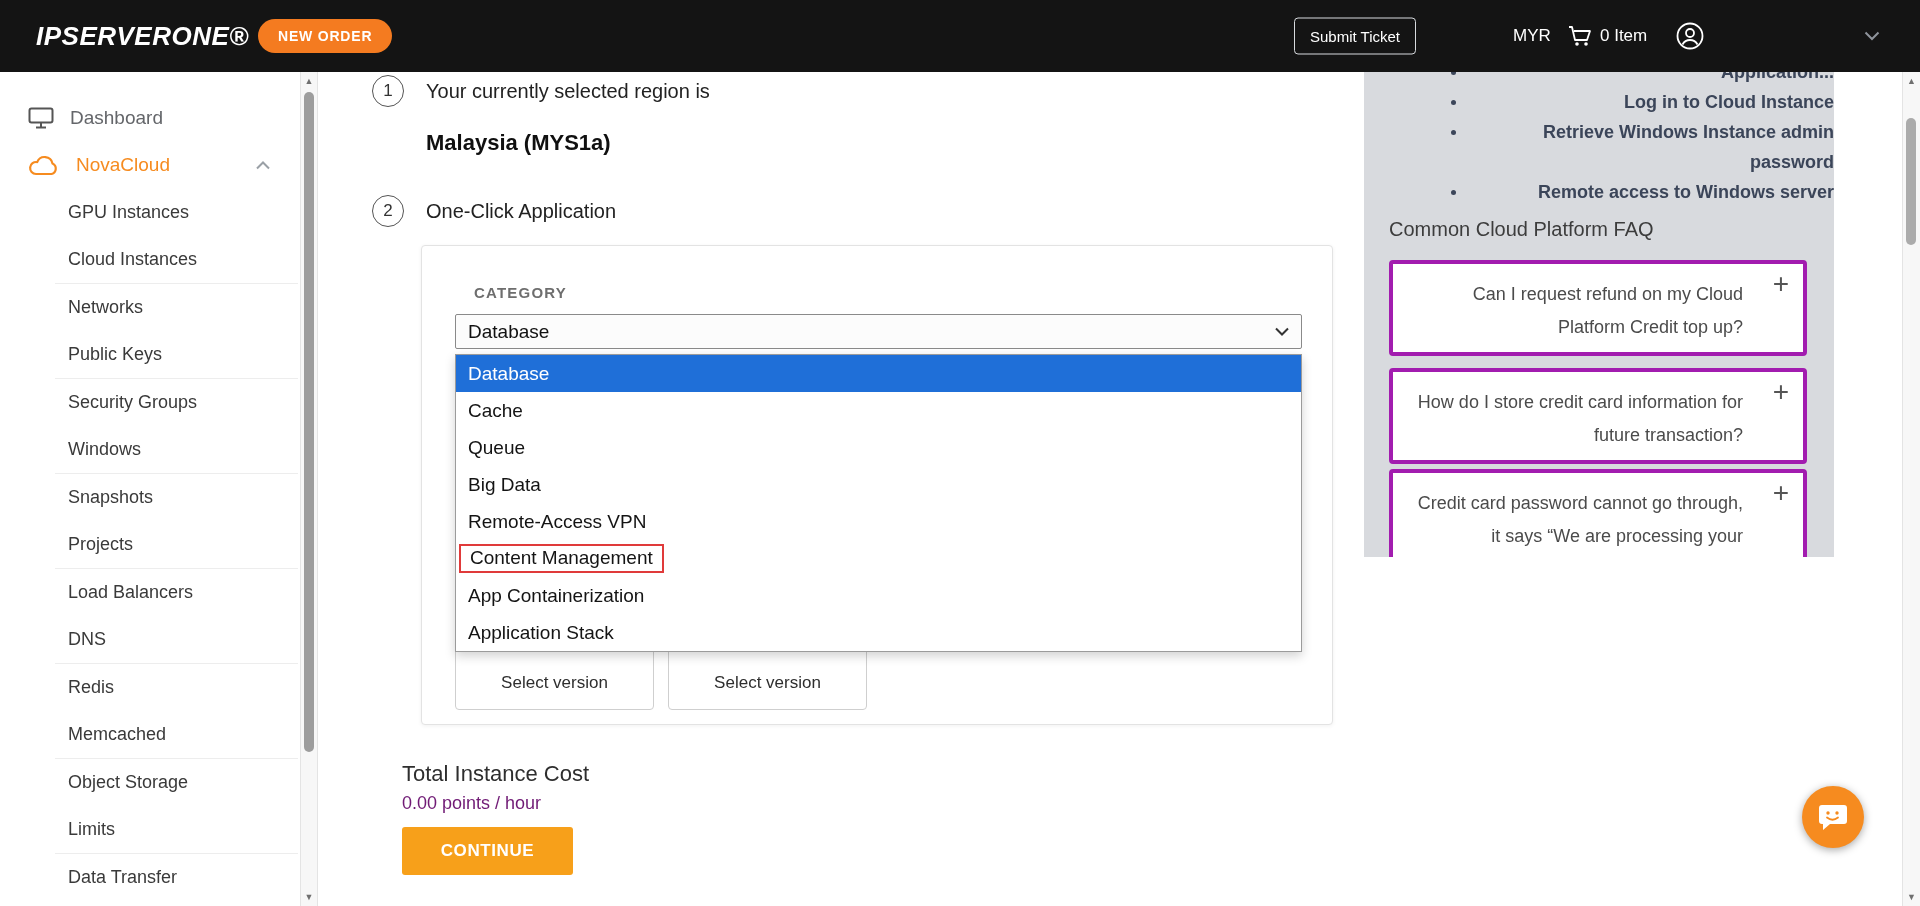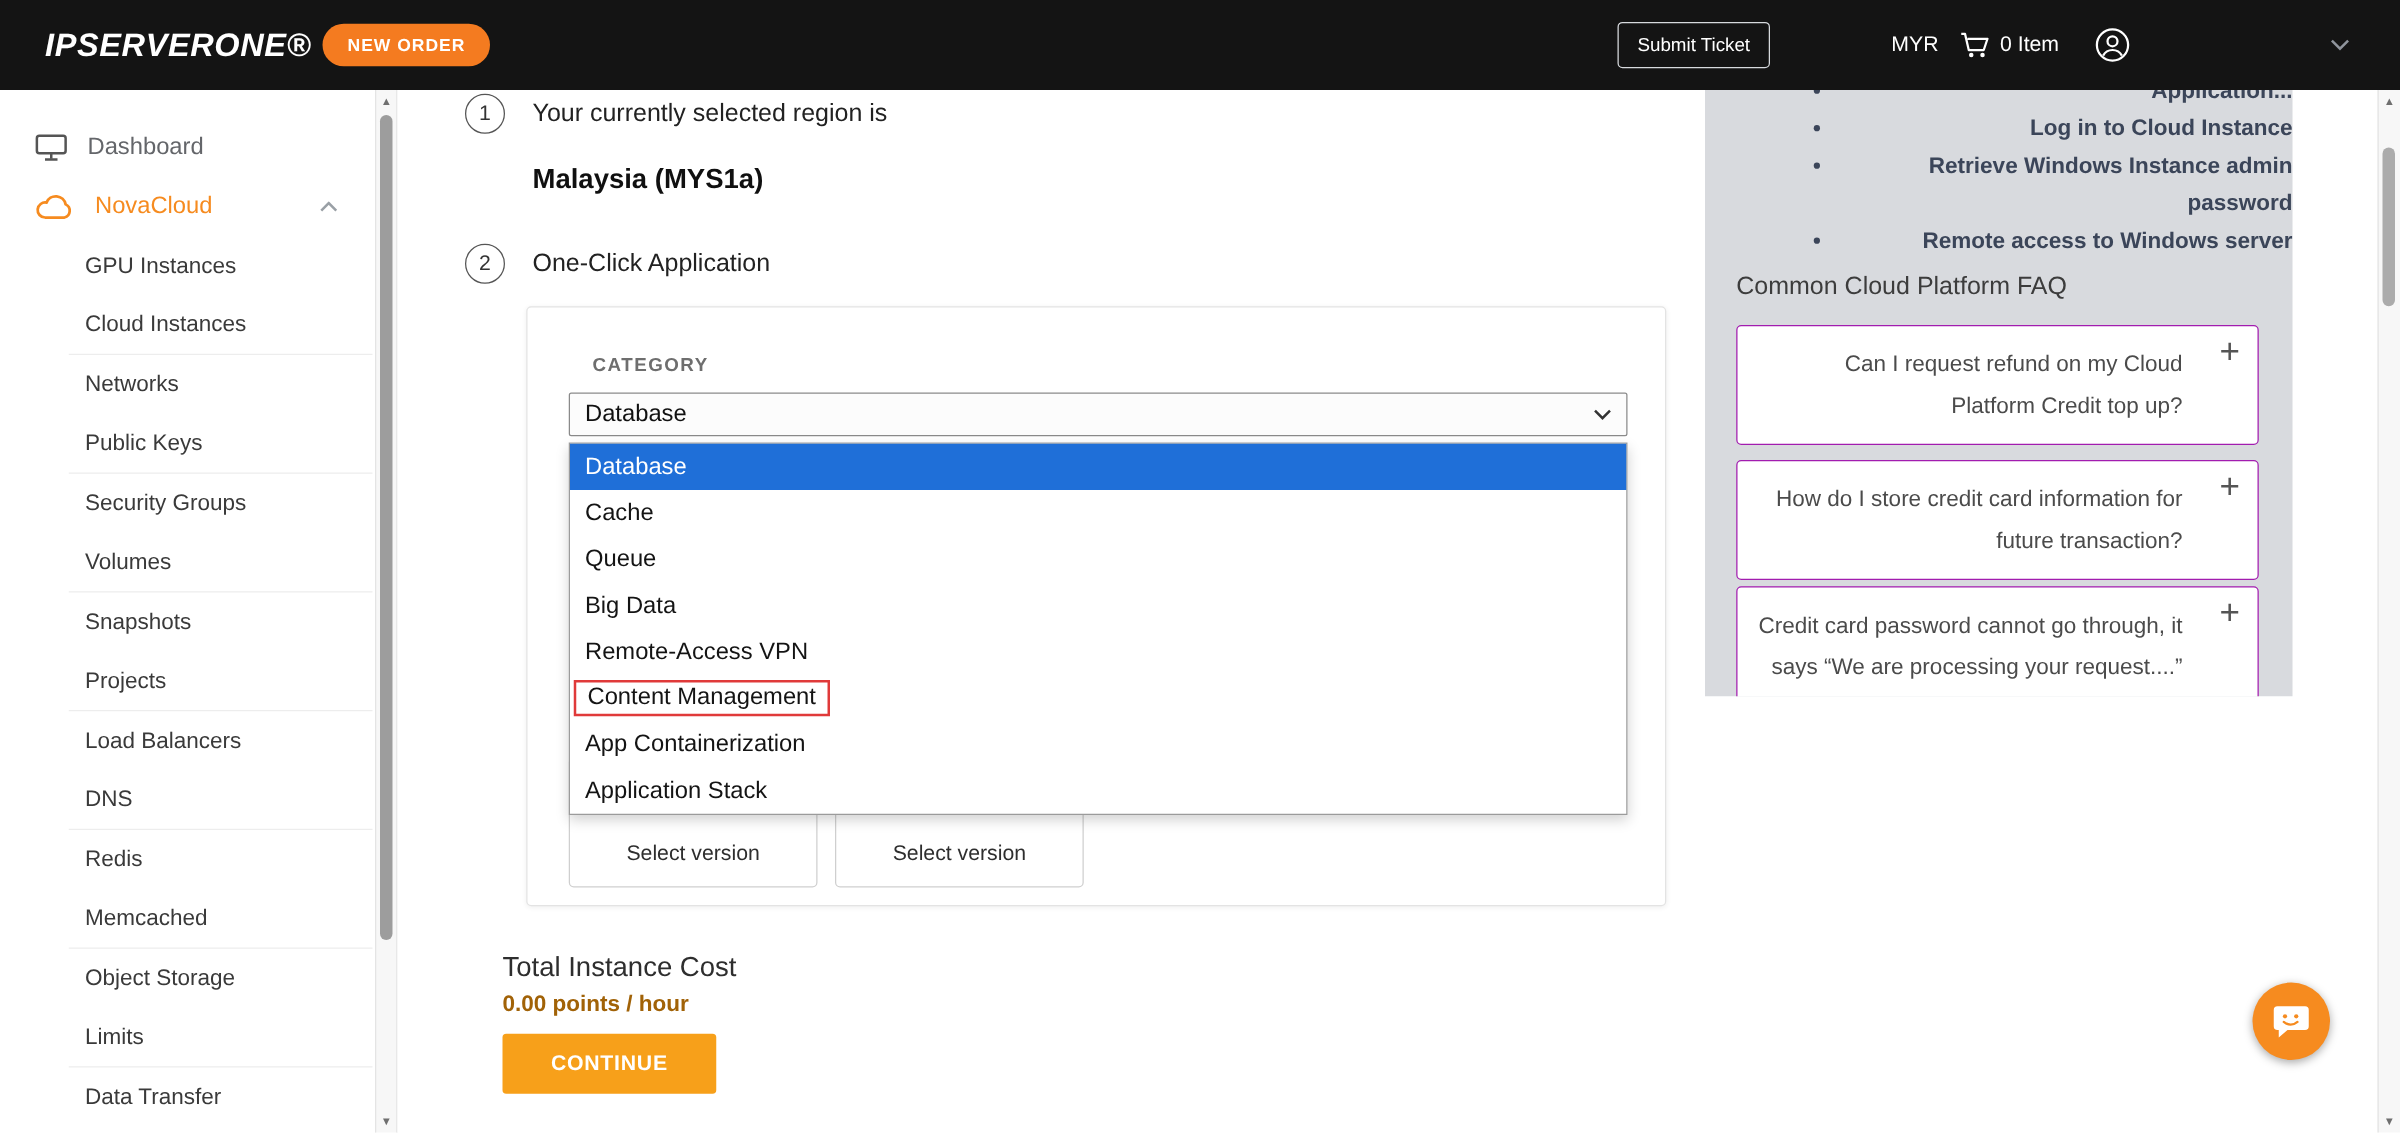--- a/index.html
+++ b/index.html
@@ -66,31 +66,31 @@
     box-shadow:0 4px 10px rgba(0,0,0,.18); z-index:10; }
   .dd-option { height:37px; display:flex; align-items:center; padding-left:12px; font-size:19px; color:#141414; cursor:pointer; }
   .dd-option.selected { background:#1f6fd8; color:#fff; }
   .red-box { border:2px solid #e03a3a; padding:1px 9px 2px 9px; margin-left:-9px; }
 
   .tile { position:absolute; top:360px; height:104px; width:199px; border:1px solid #cfcfcf; border-radius:4px; background:#fff; z-index:1; }
   .tile1 { left:33px; } .tile2 { left:246px; }
   .tile .sv { position:absolute; bottom:16px; left:0; width:100%; text-align:center; font-size:17px; color:#2e2e2e; cursor:pointer; }
 
   .total-label { position:absolute; left:84px; top:689px; font-size:22px; color:#2e2e2e; }
-  .total-value { position:absolute; left:84px; top:721px; font-size:18px; font-weight:bold; color:#a16207; }
+  .total-value { position:absolute; left:84px; top:721px; font-size:18px; font-weight:normal; color:#701a75; }
   .btn-continue { position:absolute; left:84px; top:755px; width:171px; height:48px; background:#f7a01a; color:#fff;
     border:none; border-radius:3px; font-size:17px; font-weight:bold; letter-spacing:.6px; cursor:pointer; font-family:inherit; }
 
   
   .right-panel { position:absolute; left:1364px; top:72px; width:470px; height:485px; background:#d8dade; overflow:hidden;text-align:right; }
   .rp-links { position:absolute; top:-15px; left:86px; margin:0; padding:0; list-style:none; }
   .rp-links li { position:relative; line-height:30px; font-size:18px; font-weight:bold; color:#3b4559; padding-left:17px; cursor:pointer; }
   .rp-links li::before { content:""; position:absolute; left:1px; top:13px; width:5px; height:5px; border-radius:50%; background:#3b4559; }
   .faq-title { position:absolute; left:25px; top:146px; font-size:20px; color:#3c3c3c; }
-  .faq-card { position:absolute; left:25px; width:418px; background:#fff; border-radius:4px; border:1px solid #a21caf; cursor:pointer; }
+  .faq-card { position:absolute; left:25px; width:418px; background:#fff; border-radius:4px; border:4px solid #a21caf; cursor:pointer; }
   .fc1 { top:188px; height:96px; } .fc2 { top:296px; height:96px; } .fc3 { top:397px; height:92px; }
   .faq-card p { margin:0; padding:14px 60px 0 15px; font-size:18px; line-height:33px; color:#4b4b4b; }
   .faq-plus { position:absolute; right:14px; top:4px; font-size:28px; color:#555; }
 
   .chat-btn { position:absolute; left:1802px; top:786px; width:62px; height:62px; border-radius:50%; background:#f68b1f;
     display:flex; align-items:center; justify-content:center; box-shadow:0 2px 8px rgba(0,0,0,.35); cursor:pointer; z-index:40; }
 </style>
 </head>
 <body>
 
@@ -146,21 +146,21 @@
           <polyline points="1,7.5 7,1.5 13,7.5" fill="none" stroke="#9aa0a6" stroke-width="2"></polyline>
         </svg>
     </span>
   </div>
   <ul class="sb-sub">
     <li>GPU Instances</li>
     <li>Cloud Instances</li>
     <li>Networks</li>
     <li>Public Keys</li>
     <li>Security Groups</li>
-    <li>Volumes</li>
+    <li>Windows</li>
     <li>Snapshots</li>
     <li>Projects</li>
     <li>Load Balancers</li>
     <li>DNS</li>
     <li>Redis</li>
     <li>Memcached</li>
     <li>Object Storage</li>
     <li>Limits</li>
     <li>Data Transfer</li>
   </ul>

